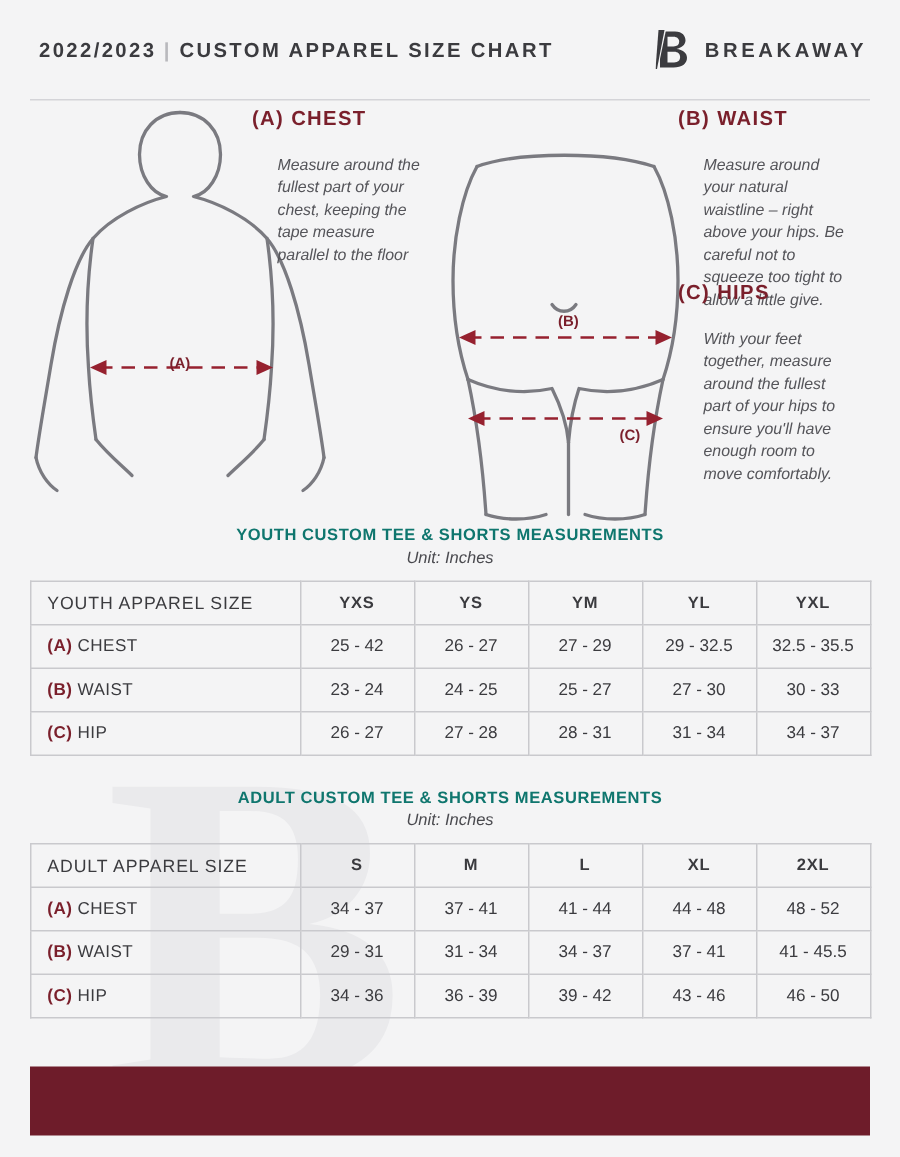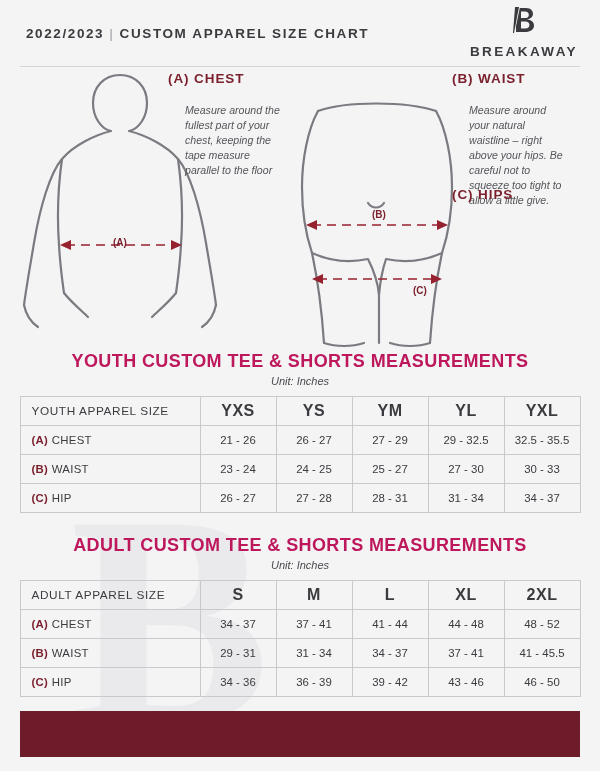--- a/index.html
+++ b/index.html
@@ -53,21 +53,20 @@
     white-space: nowrap;
   }
   .header-title .sep {
     color: #b9b9bd;
     padding: 0 5px;
   }
   .brand {
     display: flex;
     align-items: center;
     gap: 11px;
-    flex-direction: column;
   }
   .brand-mark {
     width: 22px;
     height: 26px;
     position: relative;
   }
   .brand-name {
     font-size: 13.5px;
     font-weight: bold;
     letter-spacing: 2.4px;
@@ -121,24 +120,24 @@
     z-index: 4;
   }
   
   .section {
     position: relative;
     z-index: 2;
     margin-top: 2px;
   }
   .sec-title {
     text-align: center;
-    font-size: 18px;
+    font-size: 11px;
     font-weight: bold;
     letter-spacing: 0.4px;
-    color: #be185d;
+    color: #0f766e;
     margin: 0;
   }
   .sec-sub {
     text-align: center;
     font-size: 11px;
     font-style: italic;
     color: #4a4a4f;
     margin: 3px 0 9px 0;
   }
   table {
@@ -156,21 +155,21 @@
     padding: 0;
   }
   th.rowhead, td.rowhead {
     text-align: left;
     padding-left: 11px;
     font-weight: normal;
     letter-spacing: 0.3px;
   }
   thead th {
     font-weight: bold;
-    font-size: 16px;
+    font-size: 11px;
     letter-spacing: 0.5px;
   }
   thead th.rowhead {
     font-size: 11.8px;
     letter-spacing: 0.6px;
   }
   .lbl {
     color: #7a1f2b;
     font-weight: bold;
   }
@@ -270,20 +269,21 @@
     <div class="callout c-chest">
       <h3>(A) CHEST</h3>
       <p>Measure around the fullest part of your chest, keeping the tape measure parallel to the floor</p>
     </div>
     <div class="callout c-waist">
       <h3>(B) WAIST</h3>
       <p>Measure around your natural waistline – right above your hips. Be careful not to squeeze too tight to allow a little give.</p>
     </div>
     <div class="callout c-hips">
       <h3>(C) HIPS</h3>
+      <p>With your feet together, measure around the fullest part of your hips to ensure you'll have enough room to move comfortably.</p>
     </div>
   </div>
 
   <div class="section">
     <p class="sec-title">YOUTH CUSTOM TEE &amp; SHORTS MEASUREMENTS</p>
     <p class="sec-sub">Unit: Inches</p>
     <table>
       <colgroup>
           <col class="c0">
           <col class="cx">
@@ -298,21 +298,21 @@
           <th>YXS</th>
           <th>YS</th>
           <th>YM</th>
           <th>YL</th>
           <th>YXL</th>
         </tr>
       </thead>
       <tbody>
         <tr>
           <td class="rowhead"><span class="lbl">(A)</span> <span>CHEST</span></td>
-          <td>21 - 26</td>
+          <td>25 - 42</td>
           <td>26 - 27</td>
           <td>27 - 29</td>
           <td>29 - 32.5</td>
           <td>32.5 - 35.5</td>
         </tr>
         <tr>
           <td class="rowhead"><span class="lbl">(B)</span> <span>WAIST</span></td>
           <td>23 - 24</td>
           <td>24 - 25</td>
           <td>25 - 27</td>

